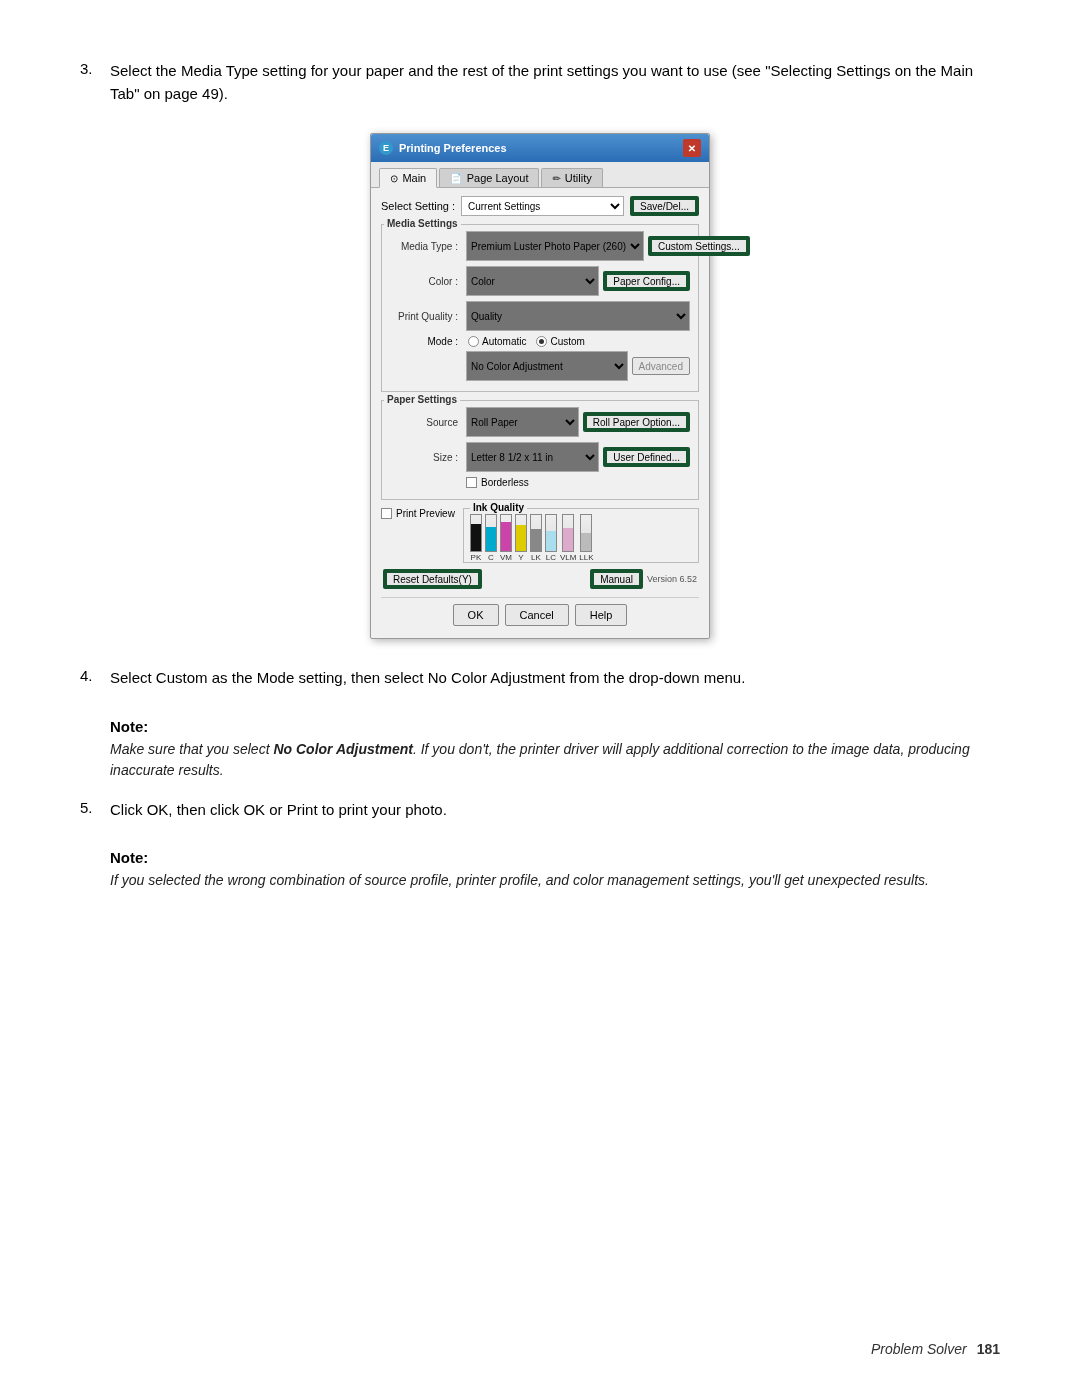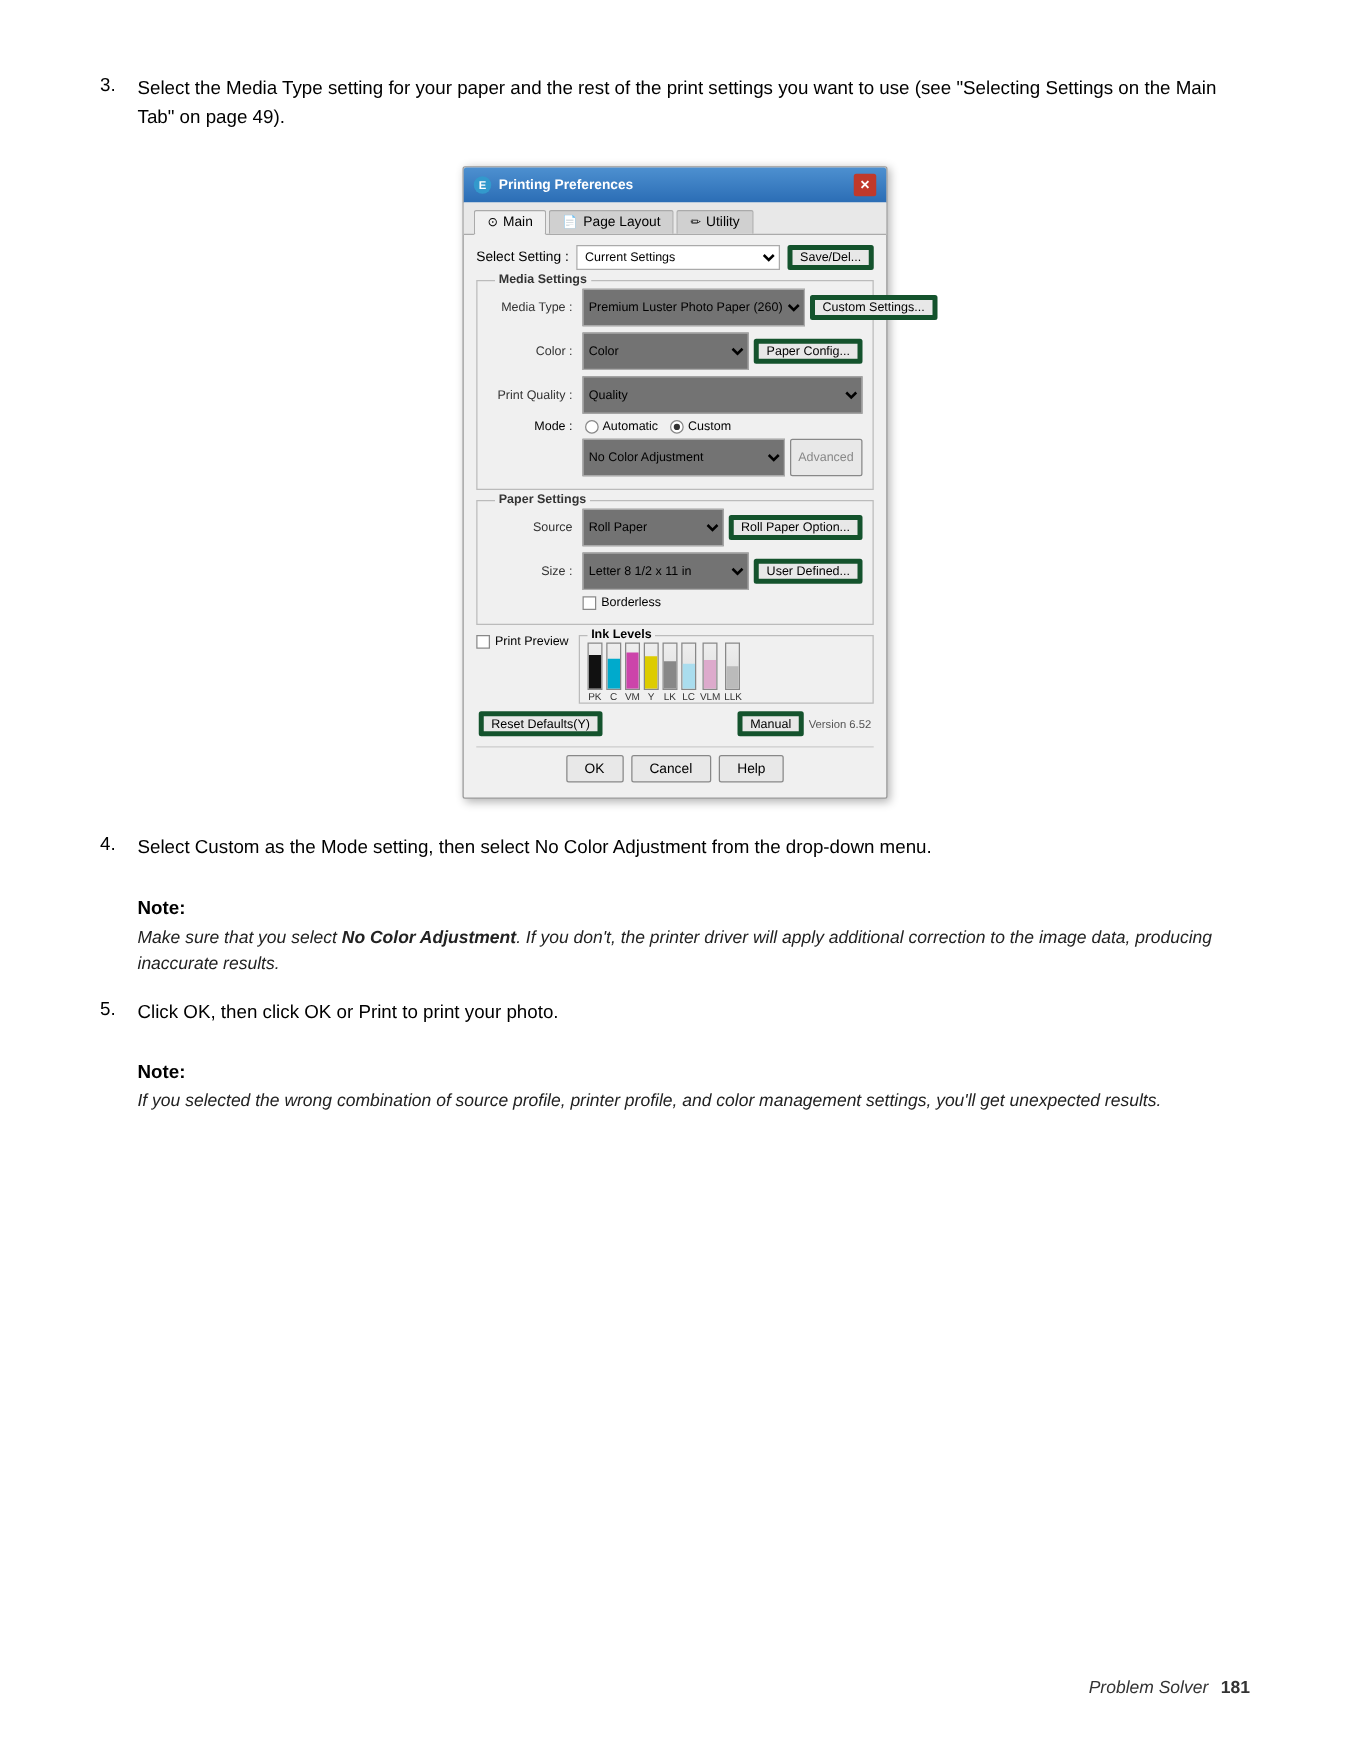--- a/index.html
+++ b/index.html
@@ -156,21 +156,21 @@
       margin-bottom: 8px;
       position: relative;
     }
 
     .section-legend {
       font-size: 10px;
       font-weight: bold;
       color: #333;
       position: absolute;
       top: -7px;
-      left: 14px;
+      left: 2px;
       background: #f0f0f0;
       padding: 0 3px;
     }
 
     .field-row {
       display: flex;
       align-items: center;
       margin-bottom: 5px;
       gap: 4px;
     }
@@ -240,21 +240,21 @@
     .no-color-row {
       display: flex;
       align-items: center;
       gap: 4px;
       margin-left: 76px;
       margin-bottom: 4px;
     }
 
     .advanced-btn {
       margin-left: auto;
-      height: 30px;
+      height: 18px;
       padding: 0 6px;
       font-size: 10px;
       background: #e8e8e8;
       border: 1px solid #888;
       cursor: pointer;
       border-radius: 2px;
       color: #888;
     }
 
     .checkbox-box {
@@ -544,21 +544,21 @@
           </div>
         </div>
 
         <div class="ink-area">
           <div class="print-preview-area">
             <div class="checkbox-box"></div>
             <span style="font-size:10px;">Print Preview</span>
           </div>
 
           <div class="ink-levels-box">
-            <span class="ink-levels-legend">Ink Levels</span>
+            <span class="ink-levels-legend">Ink Quality</span>
             <div class="ink-bars">
 
               <div class="ink-bar-col">
                 <div class="ink-bar" style="height:38px;">
                   <div class="ink-bar-fill pk" style="height:75%;"></div>
                 </div>
                 <span class="ink-label">PK</span>
               </div>
 
               <div class="ink-bar-col">

